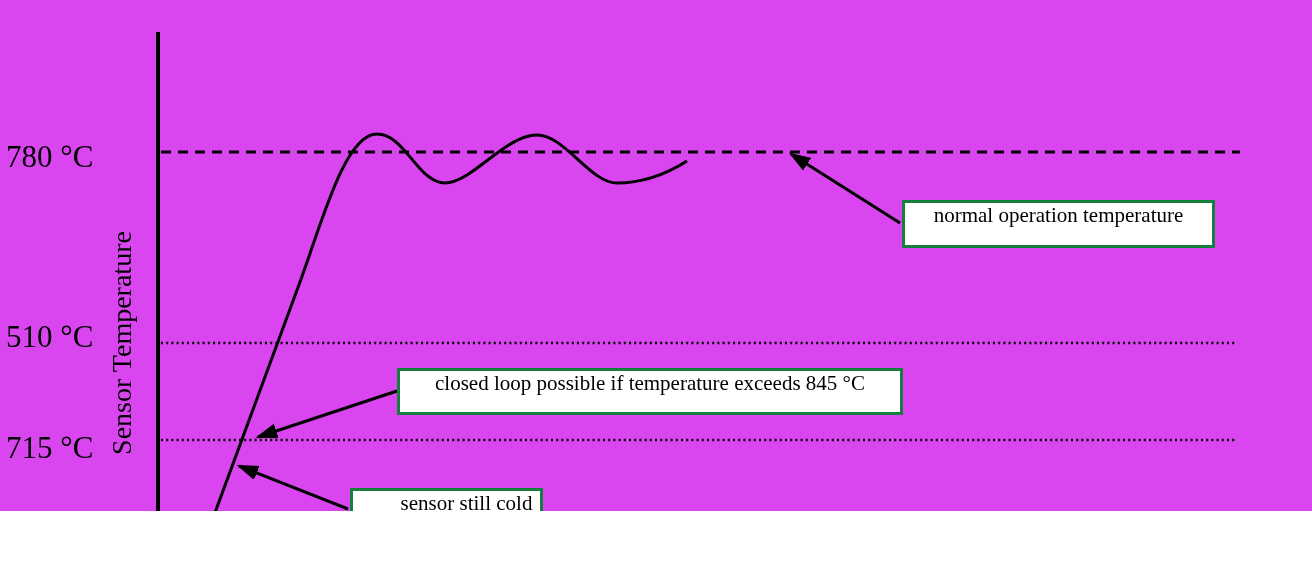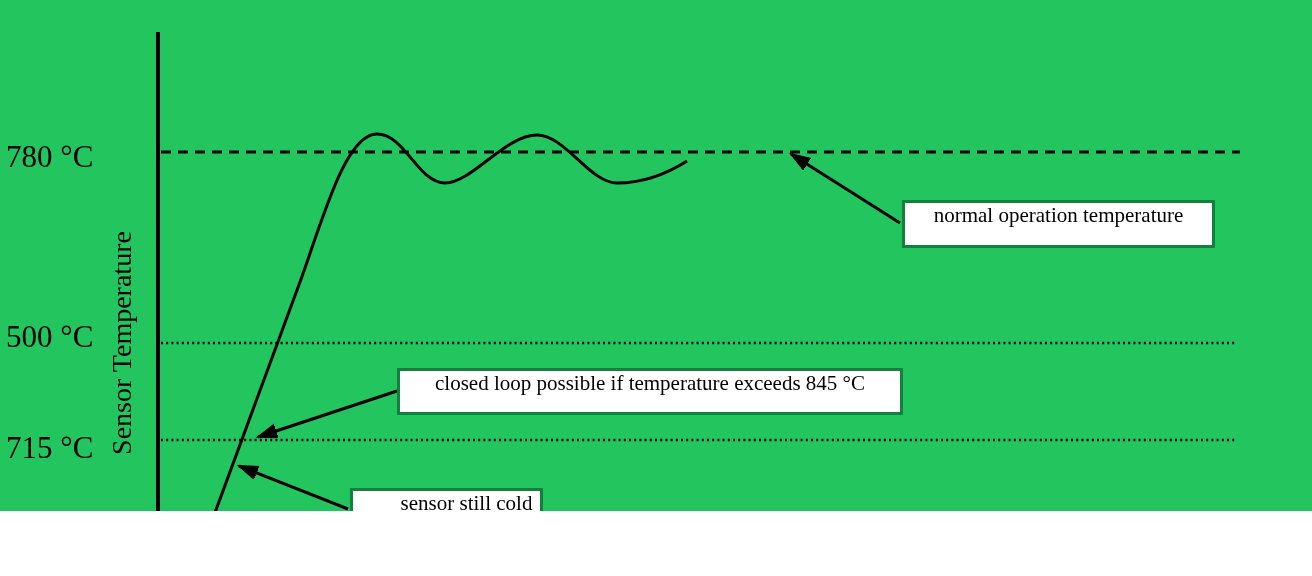--- a/index.html
+++ b/index.html
@@ -4,21 +4,21 @@
 <style>
   html, body {
     margin: 0;
     padding: 0;
     background: #ffffff;
   }
   #stage {
     position: relative;
     width: 1312px;
     height: 511px;
-    background: #22c55e;
+    background: #d946ef;
     overflow: hidden;
     font-family: "Liberation Serif", serif;
     color: #000;
   }
   #plot {
     position: absolute;
     left: 0;
     top: 0;
     width: 1312px;
     height: 576px;
@@ -84,21 +84,21 @@
       <line x1="161" y1="152" x2="1240" y2="152" stroke-width="3" stroke-dasharray="10,7"></line>
       <line x1="161" y1="343" x2="1237" y2="343" stroke-width="2.5" stroke-dasharray="2,3.2"></line>
       <line x1="161" y1="440" x2="1237" y2="440" stroke-width="2.5" stroke-dasharray="2,3.2"></line>
       <path d="M 206 537 L 300 282 C 322 222 345 134 377 134 C 405 134 418 183 445 183 C 472 183 505 135 537 135 C 565 135 590 183 617 183 C 640 183 665 175 687 161" fill="none" stroke-width="3" stroke-linejoin="round"></path>
       <line x1="900" y1="223" x2="791" y2="154" stroke-width="3" marker-end="url(#arrowhead)"></line>
       <line x1="397" y1="391" x2="258" y2="437" stroke-width="3" marker-end="url(#arrowhead)"></line>
       <line x1="348" y1="509" x2="239" y2="466" stroke-width="3" marker-end="url(#arrowhead)"></line>
     </svg>
 
   <div class="tick-label" id="tick-780">780 °C</div>
-  <div class="tick-label" id="tick-720">500 °C</div>
+  <div class="tick-label" id="tick-720">510 °C</div>
   <div class="tick-label" id="tick-715">715 °C</div>
 
   <div class="y-axis-title">Sensor Temperature</div>
 
   <div class="anno-box" id="box-normal-operation">
     <span>normal operation temperature</span>
   </div>
 
   <div class="anno-box" id="box-closed-loop">
     <span>closed loop possible if temperature exceeds 845 °C</span>

